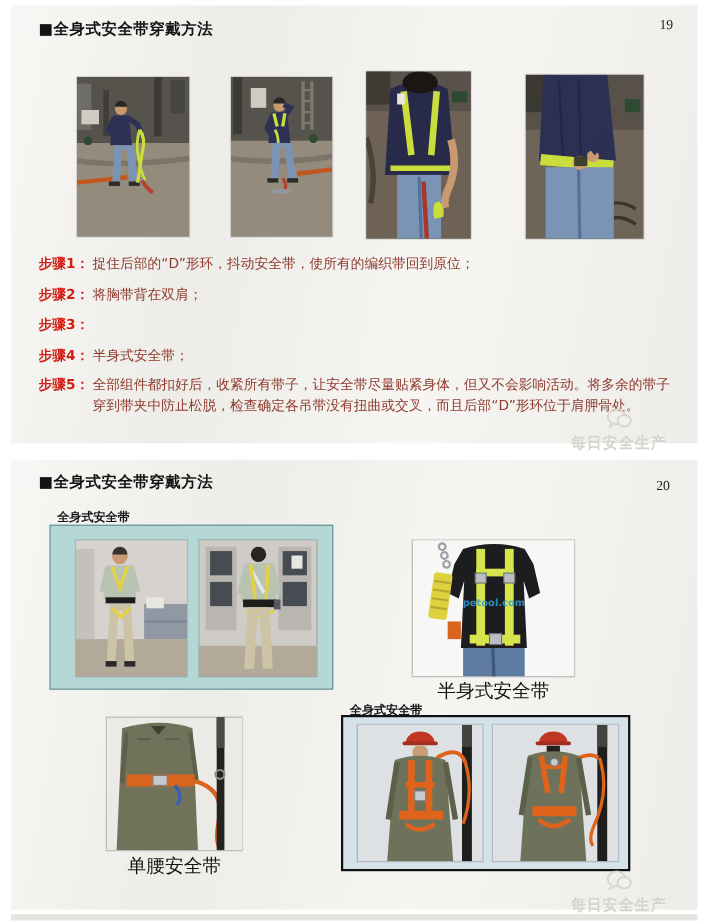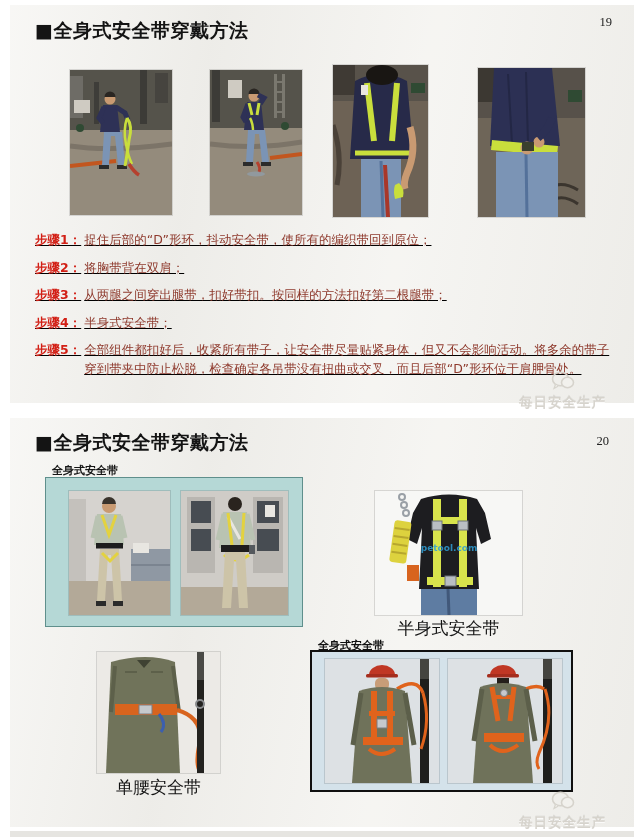--- a/index.html
+++ b/index.html
@@ -17,35 +17,35 @@
   }
   .slide-1 { top:5px;   height:398px; }
   .slide-2 { top:418px; height:409px; }
   .next-slide-strip {
     position:absolute; left:10px; top:831px; width:624px; height:6px;
     background:#e6e5e1;
   }
 
   .slide-title {
     position:absolute; left:25px; top:13px;
-    font-size:19px; font-weight:bold; color:#141414; letter-spacing:.5px;
+    font-size:14px; font-weight:bold; color:#141414; letter-spacing:.5px;
   }
   .page-num {
     position:absolute; right:22px; top:10px;
     font-size:12.5px; color:#222;font-family:Liberation Serif, serif;
   }
   .slide-2 .slide-title { top:12px; }
   .slide-2 .page-num { right:25px; top:16px; }
 
   .photo { position:absolute; outline:1px solid rgba(0,0,0,.12); background:#888;font-weight:bold; }
   .photo svg { display:block; }
 
   
   .steps { position:absolute; left:25px; top:225px; width:578px; }
-  .step { display:flex; align-items:flex-start; margin-bottom:8.5px; font-size:12.5px; line-height:1.52;text-decoration:underline; }
+  .step { display:flex; align-items:flex-start; margin-bottom:8.5px; font-size:12.5px; line-height:1.52; }
   .step-label { flex:0 0 auto; font-weight:bold; color:#d21f15; margin-right:3px; white-space:nowrap; }
   .step-text  { color:#8e392c; }
 
   
   .watermark {
     position:absolute; display:flex; align-items:center; gap:4px;
     color:#d6d3cc; font-size:13.5px; font-weight:bold; letter-spacing:1px;
     text-shadow:0 1px 0 rgba(255,255,255,.9), 0 -1px 0 rgba(0,0,0,.06);
     flex-direction:column;
   }
@@ -186,21 +186,20 @@
       <div class="step">
         <span class="step-label">步骤1：</span>
         <span class="step-text">捉住后部的“D”形环，抖动安全带，使所有的编织带回到原位；</span>
       </div>
       <div class="step">
         <span class="step-label">步骤2：</span>
         <span class="step-text">将胸带背在双肩；</span>
       </div>
       <div class="step">
         <span class="step-label">步骤3：</span>
-        <span class="step-text">从两腿之间穿出腿带，扣好带扣。按同样的方法扣好第二根腿带；</span>
       </div>
       <div class="step">
         <span class="step-label">步骤4：</span>
         <span class="step-text">半身式安全带；</span>
       </div>
       <div class="step">
         <span class="step-label">步骤5：</span>
         <span class="step-text">全部组件都扣好后，收紧所有带子，让安全带尽量贴紧身体，但又不会影响活动。将多余的带子穿到带夹中防止松脱，检查确定各吊带没有扭曲或交叉，而且后部“D”形环位于肩胛骨处。</span>
       </div>
     </div>

